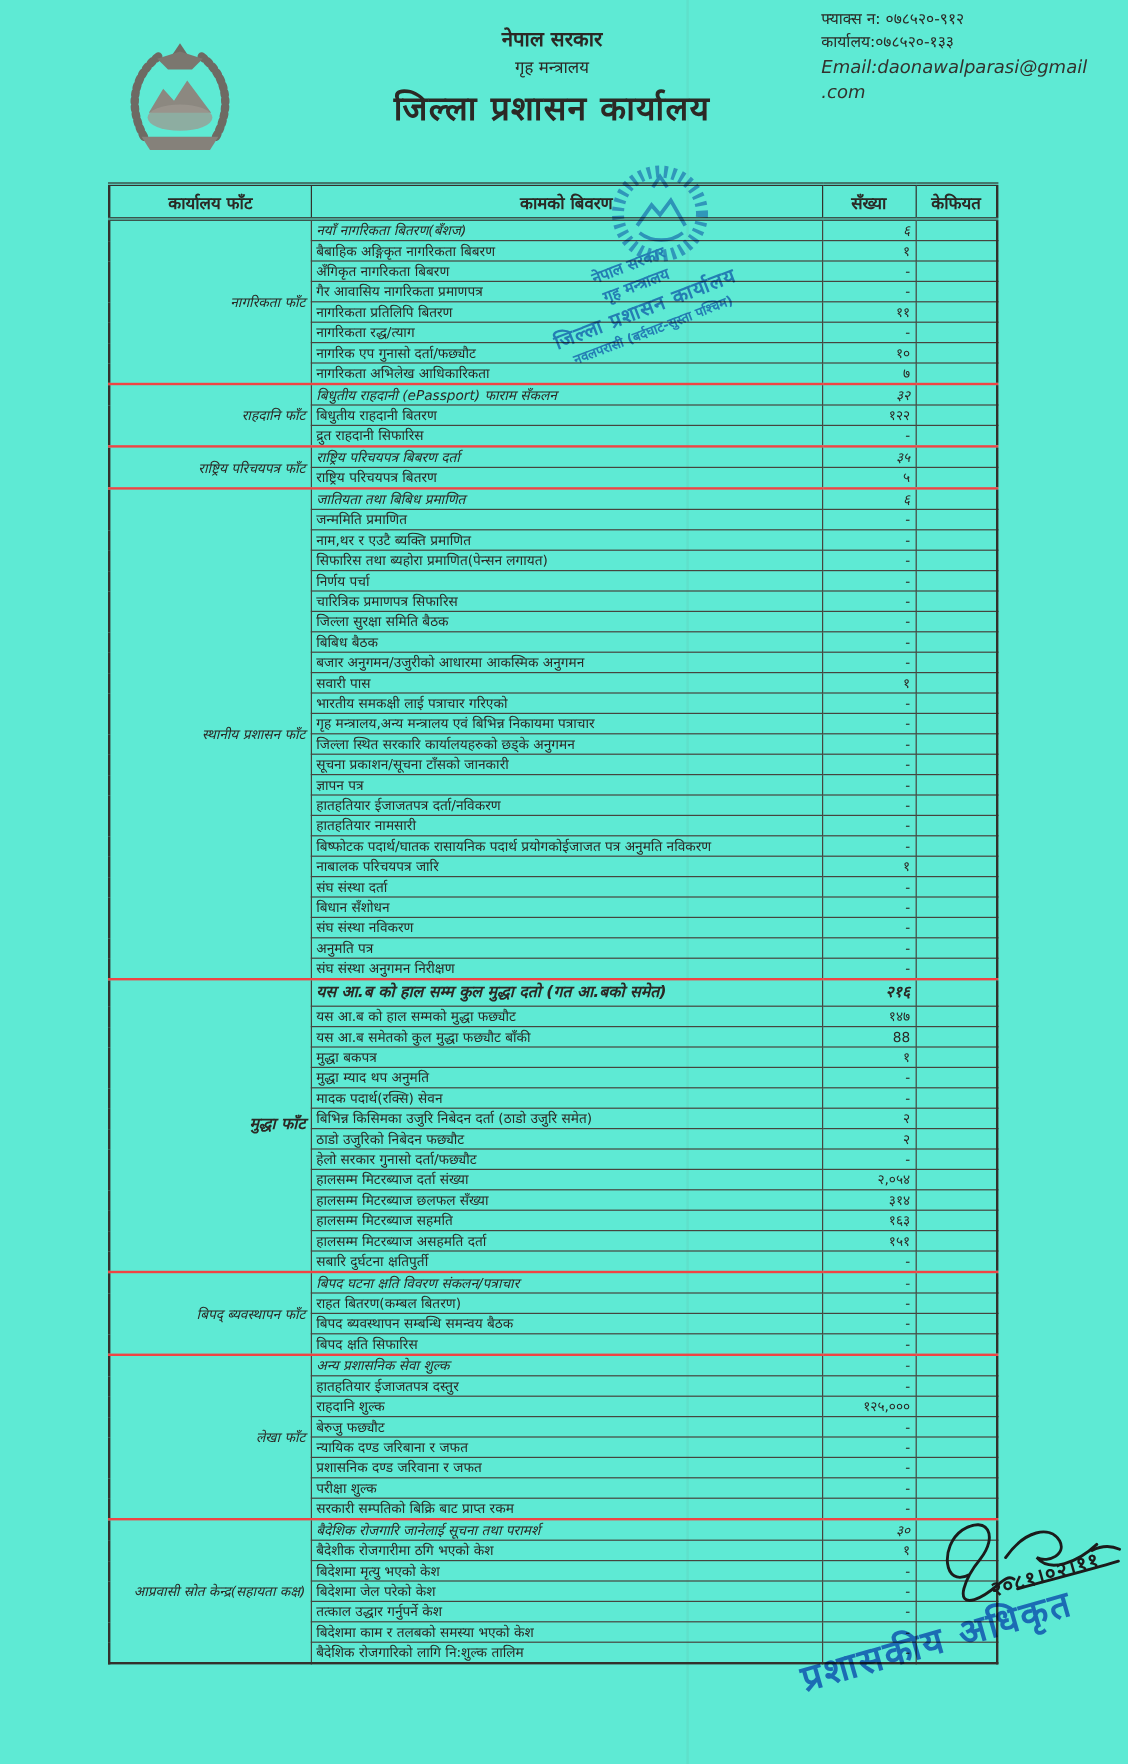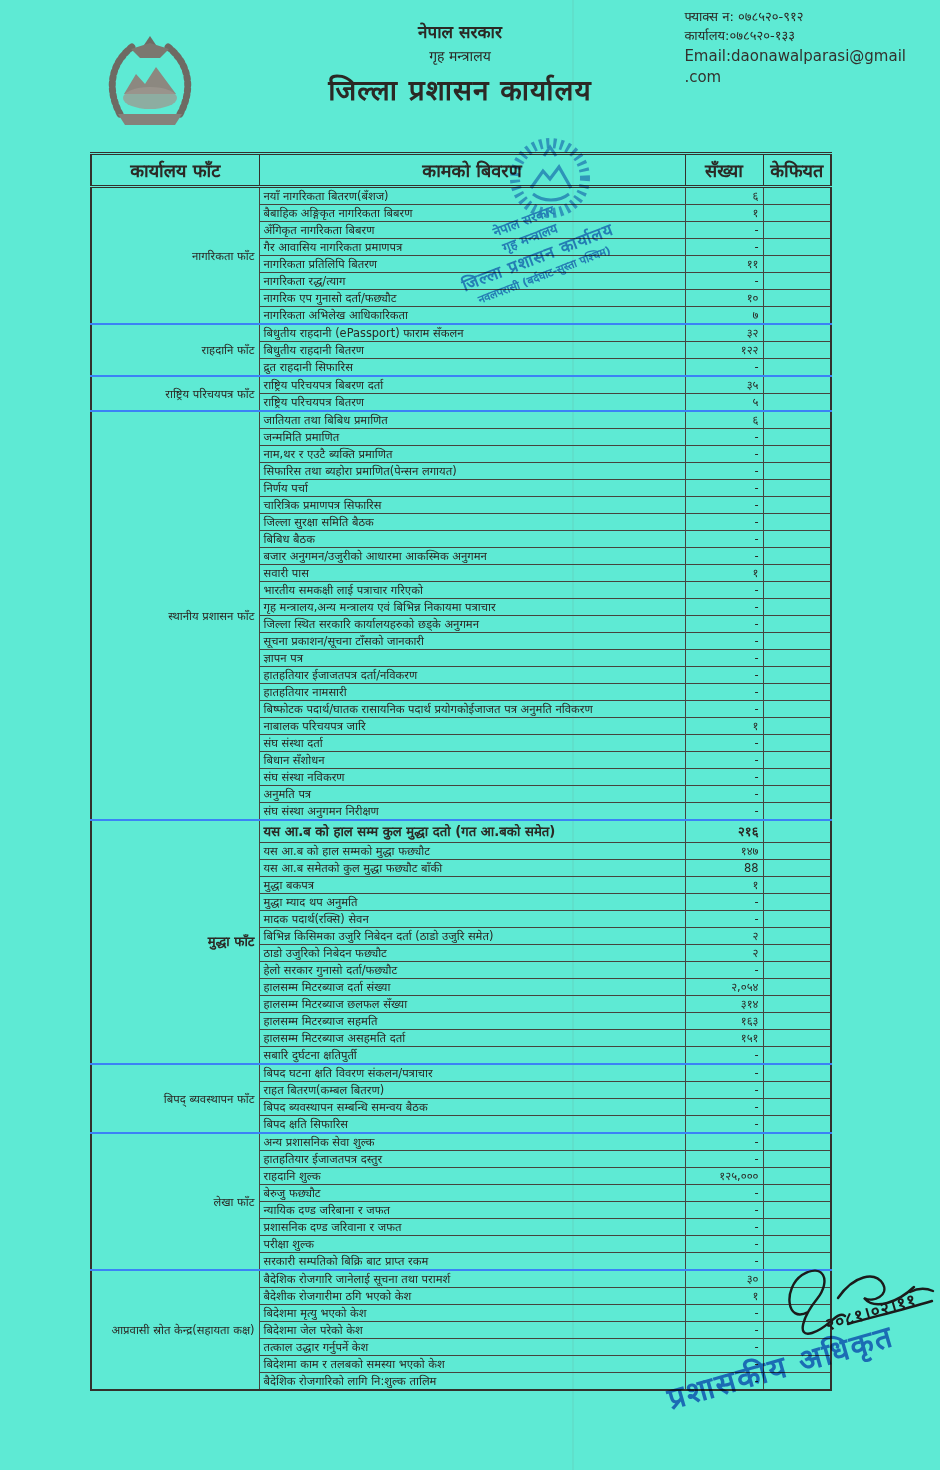--- a/index.html
+++ b/index.html
@@ -13,40 +13,40 @@
     background:rgba(110,100,80,.07); pointer-events:none;}
   
   .emblem{position:absolute; left:100px; top:34px;}
   .hdr-center{position:absolute; left:280px; top:20px; width:360px; text-align:center;}
   .hdr-center .l1{font-size:17px; font-weight:600; margin-bottom:3px;}
   .hdr-center .l2{font-size:14px; margin-bottom:5px;}
   .hdr-center .l3{font-size:28px; font-weight:700; letter-spacing:1px; margin-bottom:6px;}
   .hdr-center .l4{font-size:15.5px;}
   .hdr-right{position:absolute; right:34px; top:8px; text-align:left; line-height:1.45;}
   .hdr-right .np{font-size:13px;}
-  .hdr-right .em{font-size:15px; color:#33312d;}
+  .hdr-right .em{font-size:15px; color:#33312d;font-style:italic;}
   .report-title{position:absolute; left:92px; top:128px; font-size:14.5px; font-weight:600;}
   
   table.report{
     position:absolute; left:90px; top:152px; width:740px;
     border-collapse:collapse; table-layout:fixed;
     border:2px solid #33312c;
   }
   table.report th{
     border:1px solid #33312c; border-top:3px double #33312c; border-bottom:3px double #33312c;
-    font-size:18px; font-weight:700; padding:3px 2px; height:20px;
+    font-size:14px; font-weight:700; padding:3px 2px; height:20px;
   }
   table.report td{
     border:1px solid #46443e;
     font-size:11.4px; line-height:14px; height:14px;
     padding:1px 4px; overflow:hidden; white-space:nowrap;
   }
   td.sec-cell{text-align:right; vertical-align:middle; font-size:12px; white-space:normal; line-height:15px;}
   td.count-cell{text-align:right; padding-right:14px;}
-  tr.sec-start td{border-top:2px solid #3b82f6;}
+  tr.sec-start td{border-top:2px solid #ef4444;font-style:italic;}
   tr.em td{font-weight:700; font-size:13.2px; height:19px; line-height:18px;}
   
   .stamp-wrap{position:absolute; left:420px; top:126px; width:280px; height:200px;
     mix-blend-mode:multiply; opacity:.82; pointer-events:none;}
   .stamp-emblem{position:absolute; left:82px; top:8px;}
   .stamp-text{
     position:absolute; left:6px; top:112px; width:250px; text-align:center;
     transform:rotate(-21deg); transform-origin:40px 70px;
     color:#3c6fd0; font-weight:600;
   }

